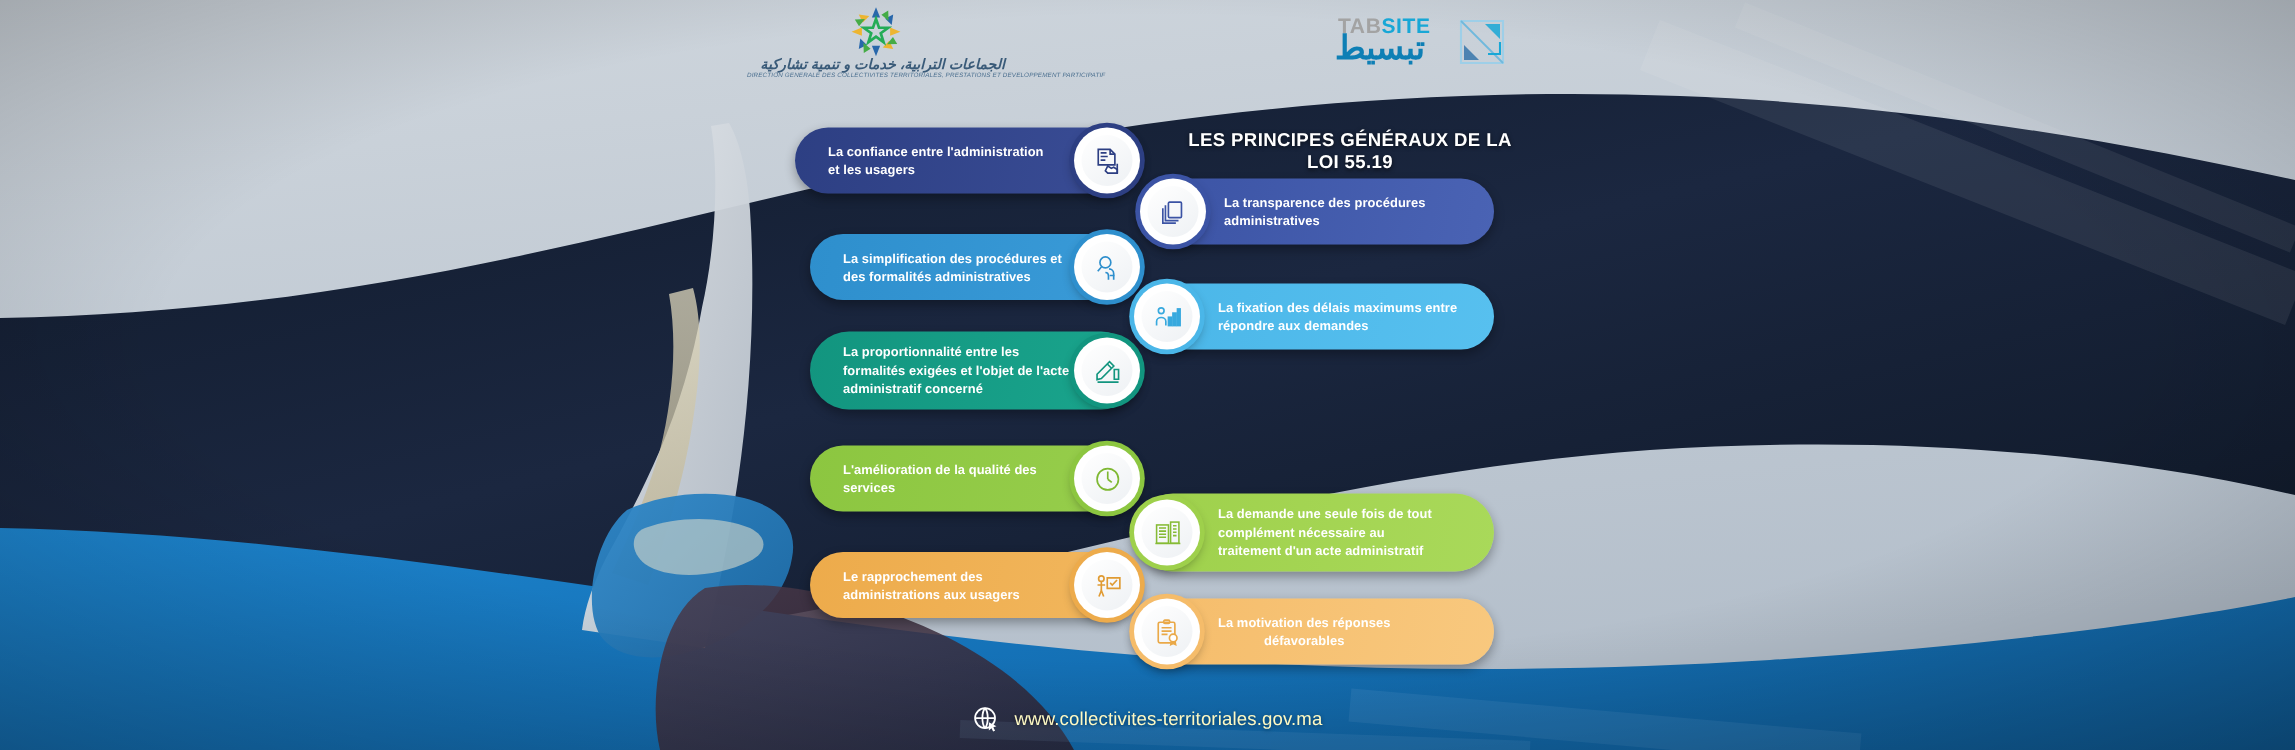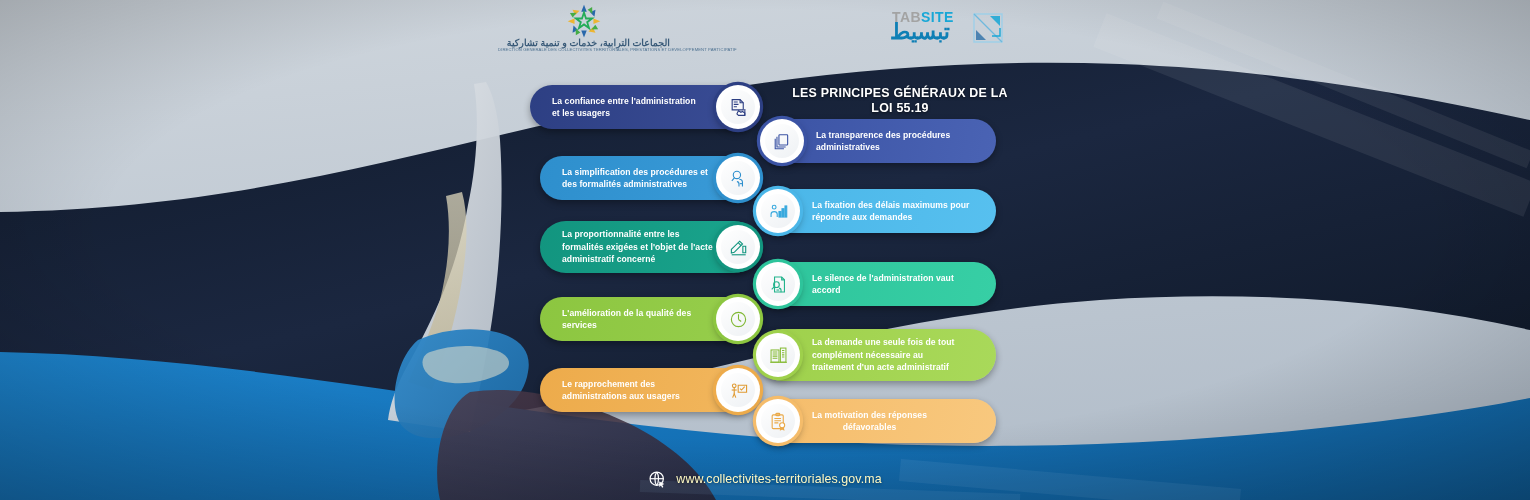--- a/index.html
+++ b/index.html
@@ -10,21 +10,21 @@
     position:relative;
   }
 
   
   #bg { position:absolute; inset:0; z-index:0; overflow:hidden; }
   #bg svg { display:block; width:1530px; height:500px; }
 
   
   .logo-gov {
     position:absolute; left:498px; top:4px; width:172px; height:52px;
-    z-index:6; opacity:.92;
+    z-index:6; opacity:.92;font-style:italic;
   }
   .logo-gov .star-wrap { position:absolute; left:60px; top:0px; width:52px; height:36px; }
   .logo-gov .ar {
     position:absolute; left:0; top:33px; width:172px;
     text-align:right; color:#123a5e; font-size:9.5px; letter-spacing:.1px;
     white-space:nowrap; direction:rtl; font-weight:700; opacity:.85;
   }
   .logo-gov .fr {
     position:absolute; left:0; top:43px; width:172px;
     text-align:right; color:#1b4a73; font-size:4.2px; letter-spacing:.1px;
@@ -279,21 +279,21 @@
           <path d="M13 13c2.4 0 4 1.8 4 4v5"></path>
           <path d="M10 16c1.6 0 2.6 1.3 2.6 3v3"></path>
           <path d="M13.6 18.5h4"></path>
         </svg>
       </div>
     </div>
   </div>
 
   <div class="item right" style="left:756px; top:189px; width:240px;">
     <div class="pill" style="width:240px;background:linear-gradient(100deg,#4ab6e8,#57c0ef);">
-      <span class="txt">La fixation des délais maximums pour
+      <span class="txt">La fixation des délais maximums entre
 répondre aux demandes</span>
     </div>
     <div class="bub" style="box-shadow:0 0 0 3.2px #4ab6e8, 0 3px 8px rgba(0,0,0,.45);">
       <div class="inner">
         <svg viewBox="0 0 24 24" fill="none" stroke="#38a9de" stroke-width="1.4">
           <circle cx="6.5" cy="6.5" r="2.4"></circle>
           <path d="M2.6 19v-3.4c0-2 1.8-3.4 3.9-3.4s3.9 1.4 3.9 3.4V19"></path>
           <rect x="12.6" y="12" width="2.6" height="7" fill="#38a9de"></rect>
           <rect x="16.4" y="8.5" width="2.6" height="10.5" fill="#38a9de"></rect>
           <rect x="20.2" y="5" width="2.2" height="14" fill="#38a9de"></rect>
@@ -313,37 +313,20 @@
         <svg viewBox="0 0 24 24" fill="none" stroke="#12957f" stroke-width="1.4">
           <path d="M3 14.5L13.5 4l3.6 3.6L6.6 18.1 3 19z"></path>
           <path d="M11.6 5.9l3.6 3.6"></path>
           <path d="M17.5 10.5h3.6v8.2h-3.6z"></path>
           <path d="M3.4 21.2h17.7"></path>
         </svg>
       </div>
     </div>
   </div>
 
-  <div class="item right" style="left:756px; top:262px; width:240px;">
-    <div class="pill" style="width:240px;background:linear-gradient(100deg,#2ec49b,#37cfa5);">
-      <span class="txt">Le silence de l'administration vaut accord</span>
-    </div>
-    <div class="bub" style="box-shadow:0 0 0 3.2px #2ec49b, 0 3px 8px rgba(0,0,0,.45);">
-      <div class="inner">
-        <svg viewBox="0 0 24 24" fill="none" stroke="#23b38c" stroke-width="1.4">
-          <path d="M7 2.6h9l3.5 3.5v15.3H7z"></path>
-          <path d="M16 2.6v3.5h3.5"></path>
-          <circle cx="9.4" cy="12.2" r="3.6"></circle>
-          <path d="M6.8 14.8L3.4 18.2"></path>
-          <path d="M12.6 16.6c1.6 0 2.6 1.2 2.6 2.8v2.3"></path>
-          <path d="M9.4 19h3.6"></path>
-        </svg>
-      </div>
-    </div>
-  </div>
 
   <div class="item left" style="left:540px; top:297px; width:220px;">
     <div class="pill" style="width:220px;background:linear-gradient(100deg,#8cc640,#97ce4c);">
       <span class="txt">L'amélioration de la qualité des
 services</span>
     </div>
     <div class="bub" style="box-shadow:0 0 0 3.2px #8cc640, 0 3px 8px rgba(0,0,0,.45);">
       <div class="inner">
         <svg viewBox="0 0 24 24" fill="none" stroke="#7fb833" stroke-width="1.4">
           <circle cx="12" cy="12" r="9"></circle>

